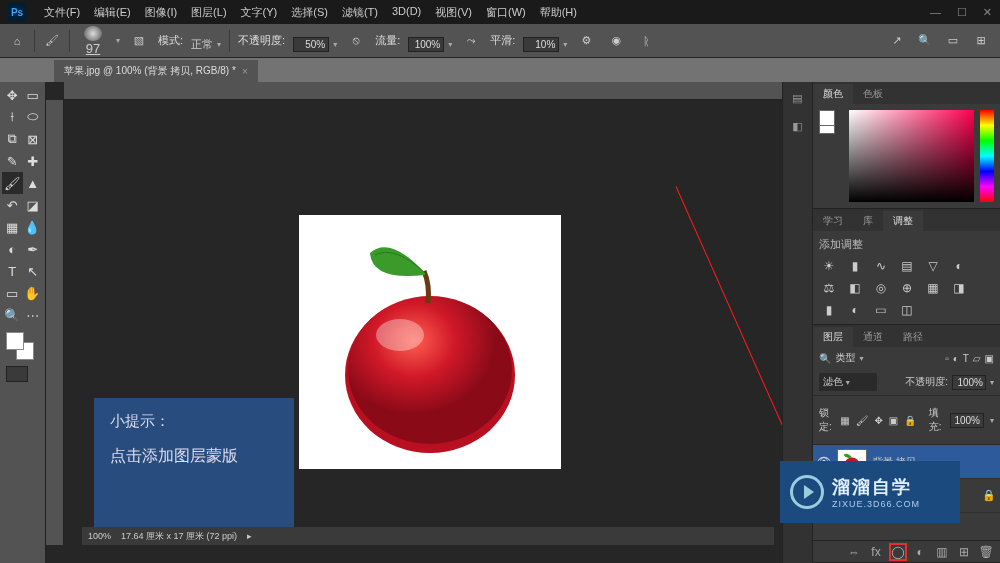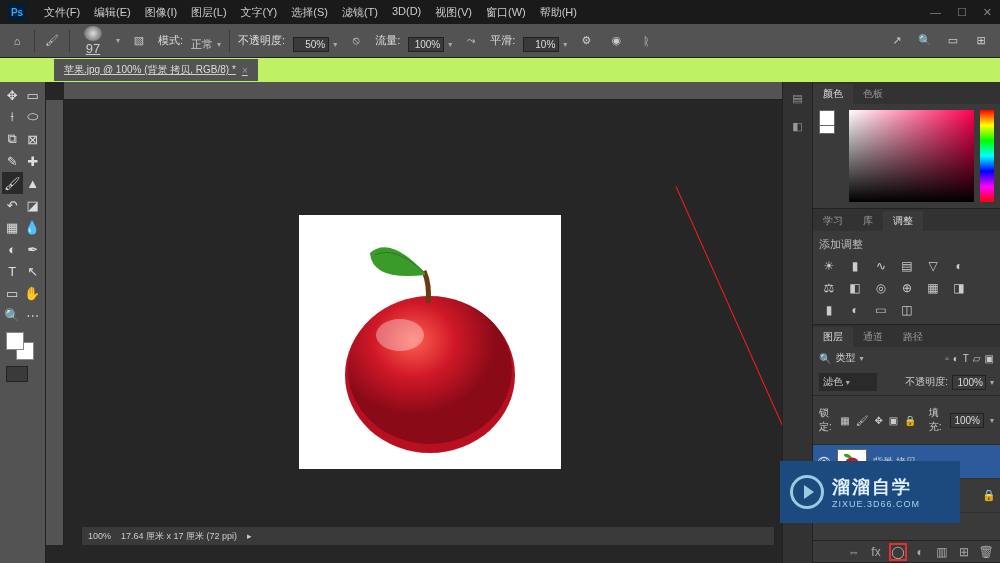--- a/index.html
+++ b/index.html
@@ -17,21 +17,21 @@
     .brush-preview { width: 30px; height: 30px; display: flex; flex-direction: column; align-items: center; }
     .brush-dot { width: 18px; height: 18px; background: radial-gradient(circle, rgba(255,255,255,.8), transparent); border-radius: 50%; }
     .brush-size { font-size: 13px; text-decoration: underline; }
     .dropdown-lbl { color: #ddd; }
     .val-box { display: flex; align-items: center; gap: 4px; margin-top: 8px; }
     .val-input { width: 36px; background: #3a3a3a; border: 1px solid #222; color: #ddd; font-size: 10px; padding: 1px 3px; text-align: right; }
     .chev { font-size: 8px; color: #aaa; }
     .icon-btn { width: 22px; height: 22px; display: flex; align-items: center; justify-content: center; color: #ccc; cursor: pointer; }
     .opt-right { margin-left: auto; display: flex; gap: 6px; }
     
-    .tabbar { height: 24px; background: #bef264; display: flex; align-items: center; padding-left: 54px; text-decoration: underline; }
+    .tabbar { height: 24px; background: #737373; display: flex; align-items: flex-end; padding-left: 54px; }
     .doctab { background: #535353; padding: 4px 10px; font-size: 10px; color: #ddd; display: flex; align-items: center; gap: 6px; }
     .close-x { color: #999; cursor: pointer; }
     
     .workspace { display: flex; height: calc(100% - 82px); position: relative; }
     .toolbox { width: 46px; background: #535353; border-right: 1px solid #222; display: flex; flex-direction: column; padding: 2px; }
     .tool-row { display: flex; }
     .tool-btn { width: 22px; height: 22px; display: flex; align-items: center; justify-content: center; color: #ddd; cursor: pointer; font-size: 13px; }
     .tool-btn.active { background: #2a2a2a; }
     .swatches { margin-top: 4px; position: relative; height: 36px; }
     .swatch-fg { position: absolute; top: 2px; left: 4px; width: 18px; height: 18px; background: #fff; border: 1px solid #888; }
@@ -242,20 +242,24 @@
               <stop offset="100%" stop-color="#8a0a18"></stop>
             </radialGradient>
           </defs>
           <path d="M128 88 Q130 70 124 56" stroke="#6b3a12" stroke-width="5" fill="none"></path>
           <path d="M125 58 Q90 20 70 38 Q72 66 125 60 Z" fill="#3a9a2a"></path>
           <path d="M125 58 Q95 30 75 40" stroke="#2a7a1a" stroke-width="1" fill="none"></path>
           <ellipse cx="100" cy="120" rx="24" ry="16" fill="rgba(255,255,255,0.35)"></ellipse>
         </svg>
       </div>
       <div class="red-line" style="left:612px; top:86px; width:310px; transform:rotate(66deg);"></div>
+      <div class="hint-box">
+        <div class="hint-title">小提示：</div>
+        <div class="hint-body">点击添加图层蒙版</div>
+      </div>
       <div class="statusbar">
         <span>100%</span>
         <span>17.64 厘米 x 17 厘米 (72 ppi)</span>
         <span>▸</span>
       </div>
     </div>
   </div>
 
   <div class="side-gutter">
     <div class="gutter-ic">▤</div>

